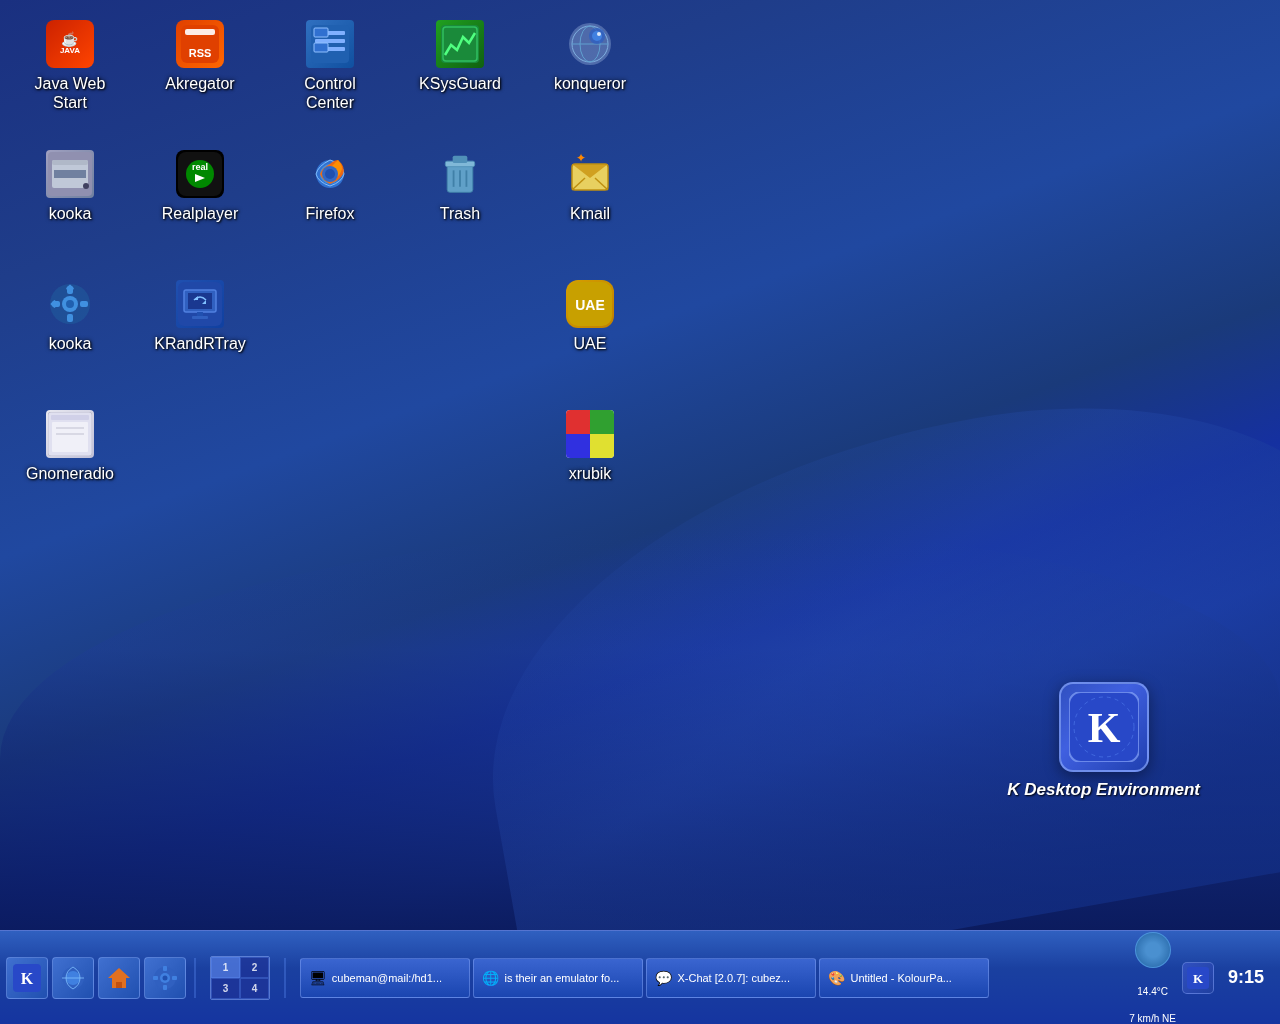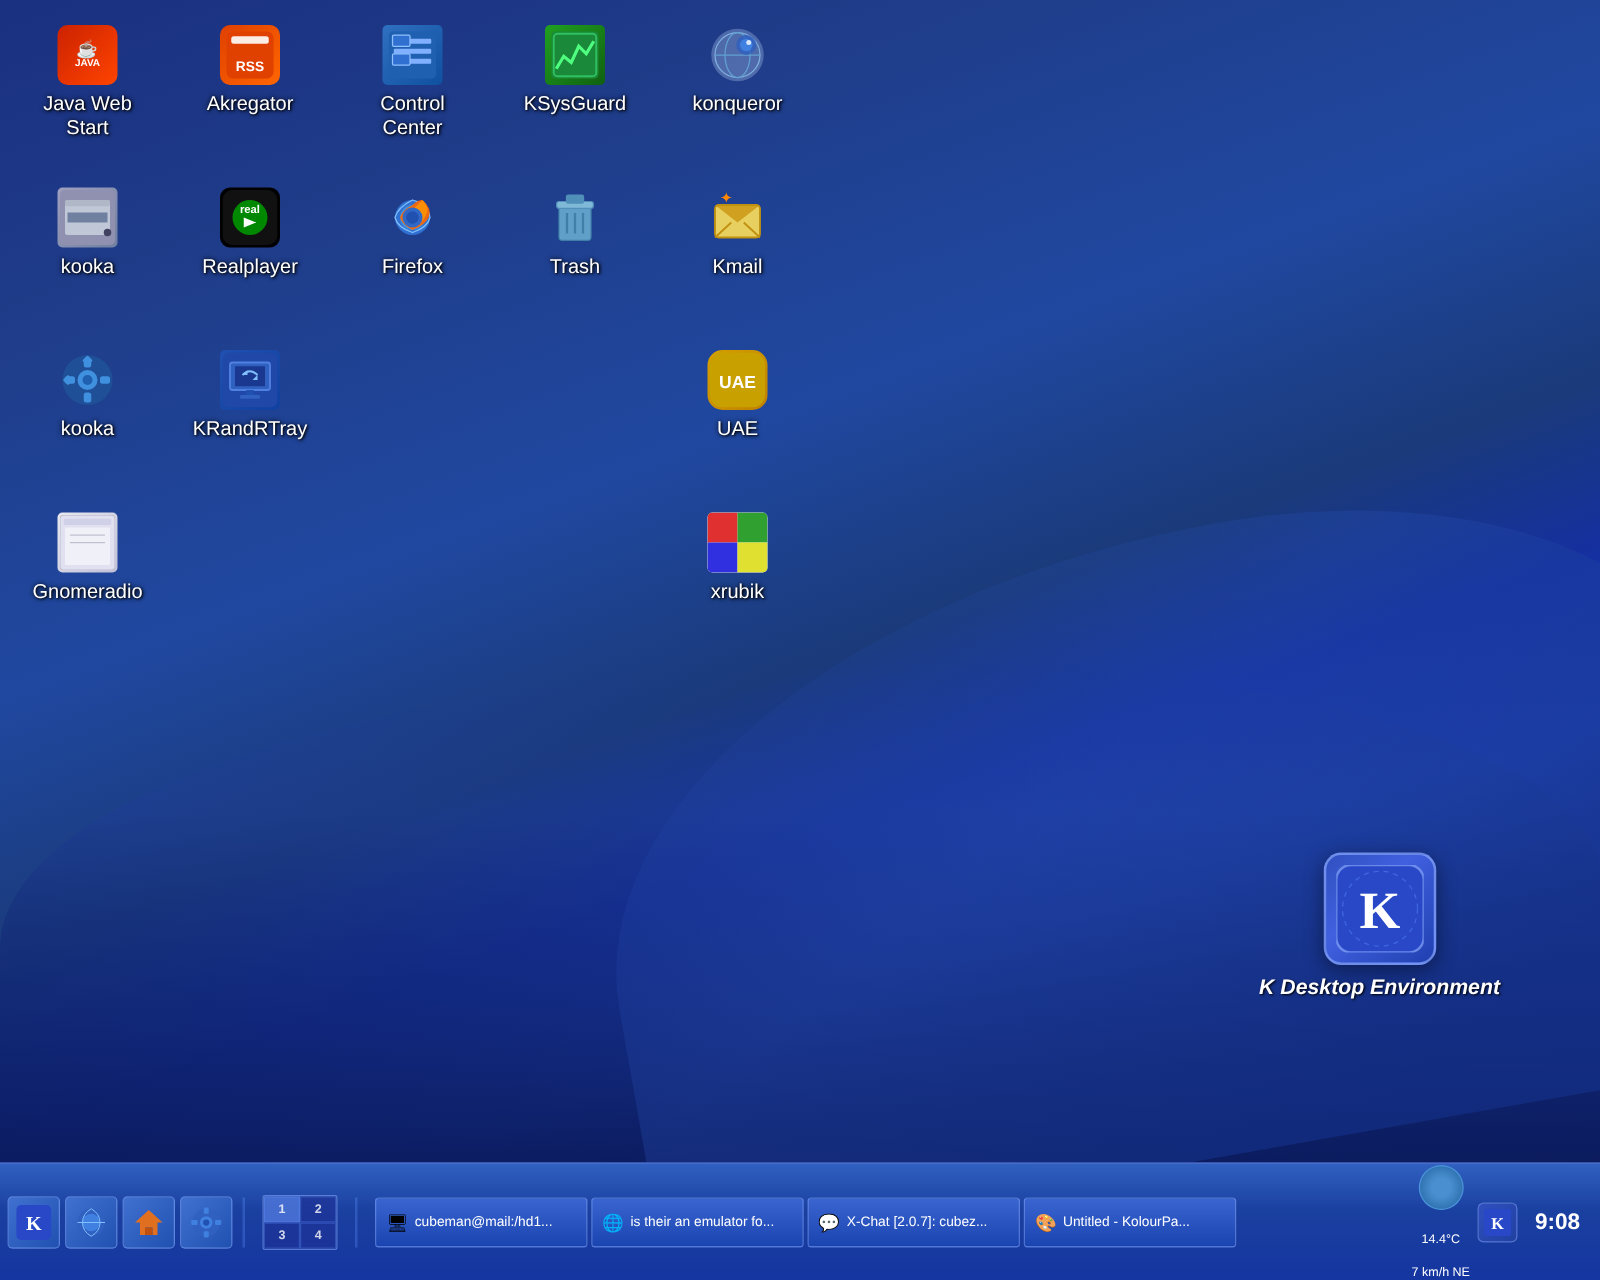--- a/index.html
+++ b/index.html
@@ -728,15 +728,15 @@
       <div style="color:white;font-size:10px;">7 km/h NE</div>
     </div>
 
     <div class="kde-tray">
       <svg width="22" height="22" viewBox="0 0 22 22">
         <rect width="22" height="22" rx="3" fill="#2848c8"></rect>
         <text x="11" y="16" font-size="13" font-weight="bold" text-anchor="middle" fill="white" font-family="serif">K</text>
       </svg>
     </div>
 
-    <div class="clock">9:08</div>
+    <div class="clock">9:15</div>
   </div>
 </div>
 
 </body></html>

